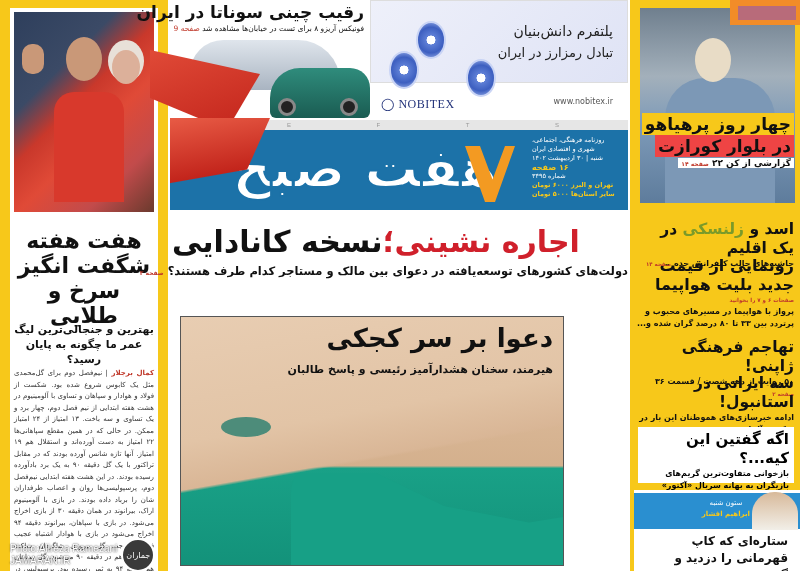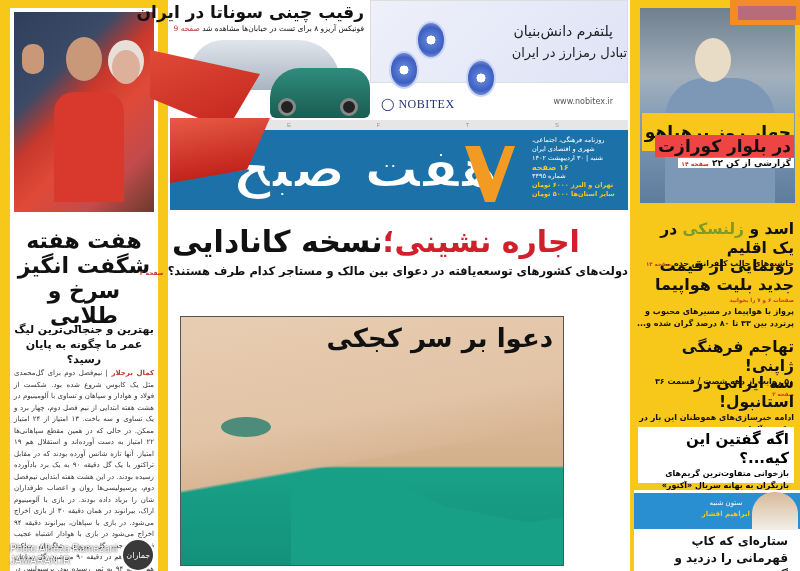--- a/index.html
+++ b/index.html
@@ -22,21 +22,21 @@
 .wm-text{font-size:10px;color:#fff;line-height:12px;direction:ltr;text-shadow:0 0 2px #000;font-family:"Liberation Sans",sans-serif}
 .car-box{left:170px;top:0;width:198px;height:118px;background:#fff}
 .car-title{right:4px;top:2px;font-size:17px;font-weight:bold;color:#111;white-space:nowrap}
 .car-sub{right:4px;top:24px;font-size:7.5px;color:#111;white-space:nowrap}
 .car-sub .pg{color:#c0392b}
 .car1{left:20px;top:40px;width:150px;height:50px;background:linear-gradient(180deg,#dfe5ec,#a9b4c1);border-radius:40px 50px 10px 10px}
 .car2{left:100px;top:68px;width:100px;height:50px;background:linear-gradient(180deg,#2f8c7c,#1a5c52);border-radius:30px 20px 6px 6px}
 .wheel{position:absolute;width:18px;height:18px;border-radius:50%;background:#222;border:3px solid #888}
 .ad{left:370px;top:0;width:258px;height:83px;background:linear-gradient(135deg,#eef0fa,#dfe3f5);border:1px solid #ddd}
 .ad-t1{right:14px;top:22px;font-size:14px;color:#222}
-.ad-t2{right:0;top:44px;font-size:13px;color:#222}
+.ad-t2{right:14px;top:44px;font-size:13px;color:#222}
 .ad-url{right:14px;top:96px;font-size:8px;color:#555;direction:ltr}
 .ad-logo{left:10px;top:96px;font-size:12px;color:#23337a;direction:ltr;font-family:"Liberation Serif",serif;letter-spacing:.5px}
 .coin{position:absolute;width:30px;height:38px;border-radius:50%;background:radial-gradient(circle,#fff 20%,#5e7fd6 22%,#3d5fc0 60%,#a9bdf0 100%);border:2px solid #c9d4f5}
 .strip{left:170px;top:120px;width:458px;height:10px;background:#e6e6e6;font-size:6px;color:#999;letter-spacing:42px;direction:ltr;text-align:center;line-height:10px;font-family:"Liberation Sans",sans-serif}
 .masthead{left:170px;top:130px;width:458px;height:80px;background:#1c72a8}
 .mast-logo{position:absolute;left:55px;top:4px;width:280px;height:70px;color:#fff;font-size:54px;font-weight:bold;text-align:center;line-height:70px;letter-spacing:-2px;-webkit-text-stroke:2px #1c72a8}
 .mast-seven{position:absolute;left:295px;top:16px;width:50px;height:56px;background:#f39a22;clip-path:polygon(0 0,30% 0,55% 60%,80% 0,100% 0,60% 100%,40% 100%)}
 .mast-info{position:absolute;right:6px;top:6px;width:90px;font-size:6.5px;color:#fff;line-height:9px;text-align:left}
 .mast-info .hi{color:#f7c81a;font-weight:bold;font-size:8px}
 .fans-over{left:170px;top:118px;width:100px;height:90px;background:linear-gradient(170deg,#e85b45,#c2241b 60%,transparent 61%);clip-path:polygon(0 0,100% 0,60% 100%,0 100%)}
@@ -51,21 +51,21 @@
 .dam .water{position:absolute;left:110px;top:145px;width:340px;height:110px;background:#17a086;border-radius:30px 0 0 0;clip-path:polygon(0 10%,25% 10%,45% 40%,70% 55%,100% 40%,100% 100%,0 100%)}
 .dam .pond{position:absolute;left:40px;top:100px;width:50px;height:20px;background:#4d8c7a;border-radius:50%}
 .dam-title{right:10px;top:6px;font-size:26px;font-weight:bold;color:#111}
 .dam-sub{right:10px;top:44px;font-size:11px;font-weight:bold;color:#111;line-height:18px;text-align:right}
 .right-col{left:630px;top:0;width:170px;height:571px;background:#f7c81a}
 .rc-photo{left:640px;top:8px;width:155px;height:195px;background:linear-gradient(180deg,#6f7f8e 0%,#a3b0bb 35%,#7d9ab8 60%,#5e7c9c 100%)}
 .rc-photo .head{position:absolute;left:55px;top:30px;width:36px;height:44px;border-radius:50%;background:#e8dcc6}
 .rc-photo .body{position:absolute;left:25px;top:70px;width:110px;height:125px;background:#7c98b6;border-radius:40px 40px 0 0}
 .rc-corner{left:730px;top:0;width:70px;height:25px;background:#f28c28}
 .rc-corner-in{left:738px;top:6px;width:58px;height:14px;background:#b86b7a}
-.rc-photo-title{right:6px;top:113px;background:#f7c81a;font-size:17px;font-weight:bold;line-height:22px;padding:8px 3px;color:#111}
+.rc-photo-title{right:6px;top:113px;background:#f7c81a;font-size:17px;font-weight:bold;line-height:22px;padding:0 3px;color:#111}
 .rc-photo-title2{right:6px;top:135px;background:#ef4444;font-size:17px;font-weight:bold;line-height:22px;padding:0 3px;color:#111}
 .rc-photo-sub{right:6px;top:158px;background:#fff;font-size:9px;font-weight:bold;padding:0 3px;color:#111}
 .rc-photo-sub .pg{color:#c0392b;font-size:6px}
 .rc-block{right:6px;width:158px;text-align:right;color:#111}
 .rc-h{font-size:15.5px;font-weight:bold;line-height:19px}
 .rc-h .green{color:#7a9a2a}
 .rc-s{font-size:8px;font-weight:bold;line-height:12px}
 .rc-s .pg{color:#c0392b;font-size:5.5px}
 .rc-white{left:638px;top:427px;width:156px;height:56px;background:#fff;padding:3px 5px;text-align:right}
 .rc-white .rc-h{font-size:15px}
@@ -140,20 +140,21 @@
 </div>
 <div class="abs main-sub">
   <span>دولت‌های کشورهای توسعه‌یافته در دعوای بین مالک و مستاجر کدام طرف هستند؟</span> <span class="pg">صفحه ۳</span>
 </div>
 
 <div class="abs dam">
   <div class="pond"></div>
   <div class="water"></div>
   <div class="abs dam-title">دعوا بر سر کجکی</div>
   <div class="abs dam-sub">
+    <div>هیرمند، سخنان هشدارآمیز رئیسی و پاسخ طالبان</div>
   </div>
 </div>
 
 <div class="abs right-col"></div>
 <div class="abs rc-photo">
   <div class="body"></div>
     <div class="head"></div>
 </div>
 <div class="abs rc-corner"></div>
 <div class="abs rc-corner-in"></div>

